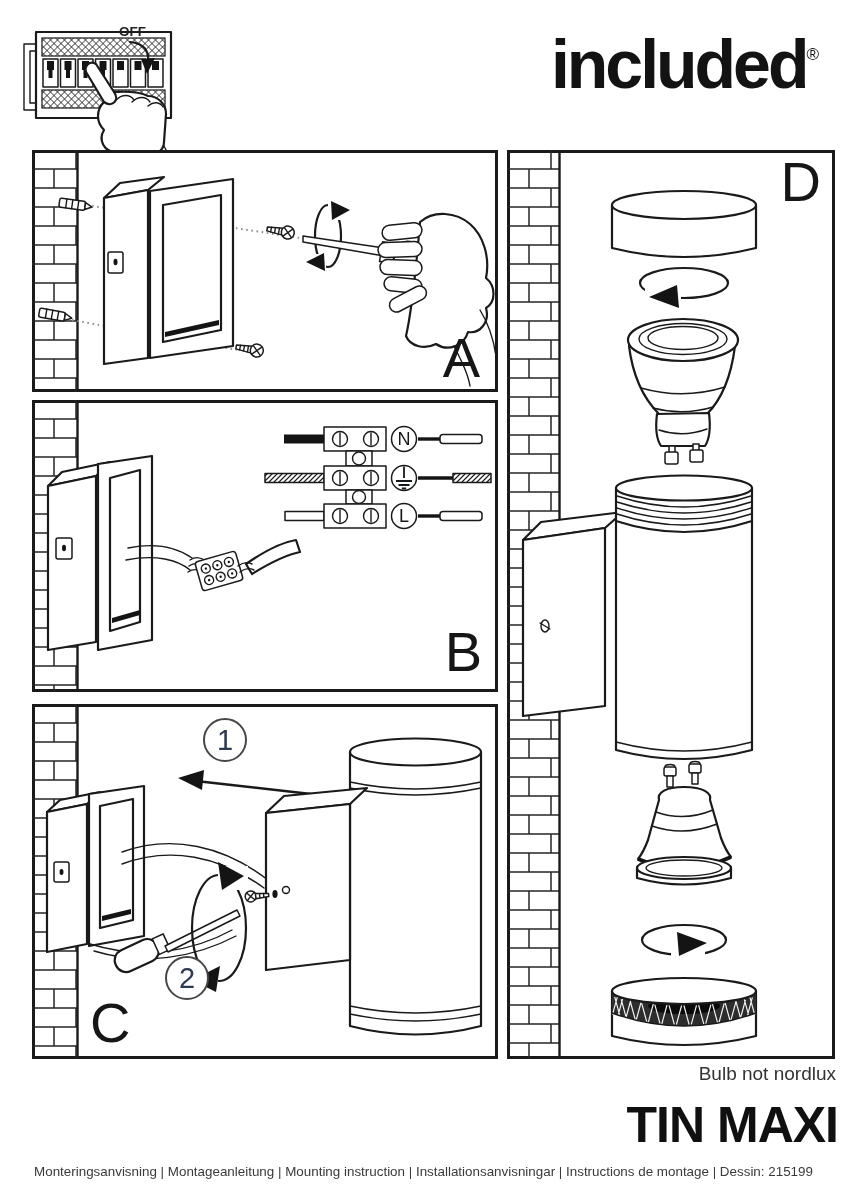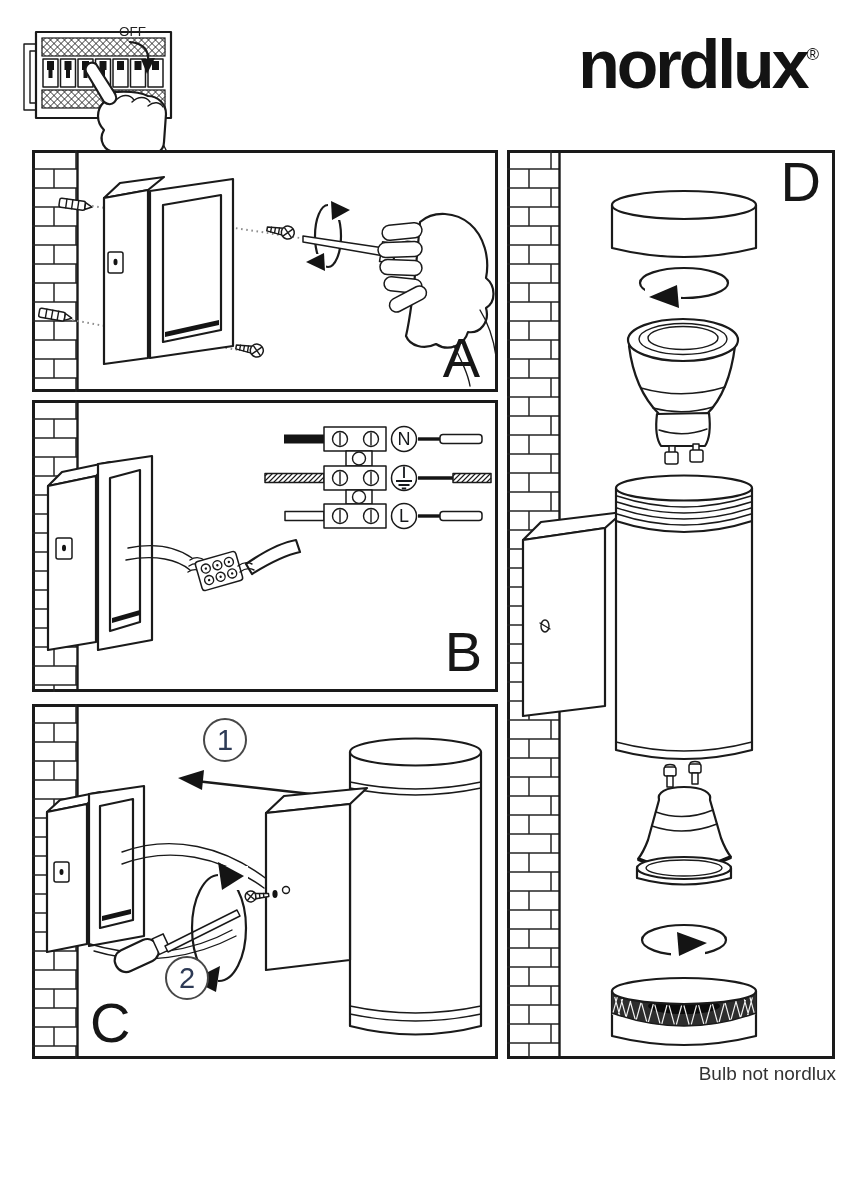--- a/index.html
+++ b/index.html
@@ -16,21 +16,21 @@
   .dot{fill:none;stroke:#8e8e8e;stroke-width:2;stroke-dasharray:1.6 3.6;}
   .brick{fill:none;stroke:#262626;stroke-width:1.5;}
   .panel{position:absolute;background:#fff;}
   .panel-label{position:absolute;font-size:56px;font-weight:400;color:#161616;line-height:1;}
   .step{position:absolute;width:40px;height:40px;border:2.3px solid #474747;border-radius:50%;
         display:flex;align-items:center;justify-content:center;
         font-size:29px;color:#2d3a55;background:#fff;}
   .logo{position:absolute;top:30px;right:28px;font-weight:700;font-size:68px;
         letter-spacing:-3px;color:#131313;line-height:1;}
   .logo sup{font-size:17px;letter-spacing:0;vertical-align:28px;font-weight:400;}
-  .off{position:absolute;left:119px;top:24px;font-size:13.5px;font-weight:400;color:#222;}
+  .off{position:absolute;left:119px;top:24px;font-size:13.5px;font-weight:700;color:#222;}
   .bulb-note{position:absolute;top:1063px;right:11px;font-size:19px;color:#333;}
   .product{position:absolute;top:1096px;right:9px;font-size:50px;font-weight:700;
            letter-spacing:-1px;color:#101010;}
   .footer{position:absolute;top:1164px;left:0;width:847px;text-align:center;
           font-size:13.4px;color:#3a3a3a;}
   .svgtext{font-family:"Liberation Sans",sans-serif;font-size:18px;fill:#15181c;}
 </style>
 </head>
 <body>
 
@@ -73,21 +73,21 @@
         </g>
         <g>
           <path class="s" d="M114 28 Q134 30 132 48"></path>
           <polygon class="k" points="125,45 139,44 131,60"></polygon>
         </g>
       </g>
     </svg>
   </div>
   <div class="off">OFF</div>
 
-  <div class="logo"><span>nordlux</span><sup>®</sup></div>
+  <div class="logo"><span>included</span><sup>®</sup></div>
 
   <div class="panel" style="left:32px;top:150px;width:466px;height:242px;">
     <svg width="466" height="242" viewBox="0 0 466 242">
       <rect x="1.5" y="1.5" width="463" height="239" fill="#fff" stroke="#1a1a1a" stroke-width="3"></rect>
       <path class="brick" d="M0 19H45M0 38H45M0 57H45M0 76H45M0 95H45M0 114H45M0 133H45M0 152H45M0 171H45M0 190H45M0 209H45M0 228H45M44 0V19M22 19V38M44 38V57M22 57V76M44 76V95M22 95V114M44 114V133M22 133V152M44 152V171M22 171V190M44 190V209M22 209V228M44 228V242"></path>
       <path d="M45.5 2 V240" stroke="#1a1a1a" stroke-width="2.4"></path>
       <g transform="translate(28,48) rotate(8)">
         <rect x="0" y="0" width="26" height="9" rx="2" class="f1"></rect>
           <path class="t" d="M7 0 V9 M13 0 V9 M19 0 V9"></path>
           <polygon class="f1" points="26,1 33,4.5 26,8"></polygon>
@@ -374,14 +374,16 @@
         <ellipse cx="177" cy="856" rx="36" ry="8" fill="#0a0a0a"></ellipse>
         <path stroke="#f2f2f2" stroke-width="1.2" fill="none" d="M110.7 845.6L105.5 864.6M107.7 846.9L112.9 865.9M115.8 848.2L110.6 867.2M114.2 849.4L119.4 868.4M123.7 850.5L118.5 869.5M123.3 851.5L128.5 870.5M134.0 852.5L128.8 871.5M134.7 853.3L139.9 872.3M146.3 854.0L141.1 873.0M147.8 854.6L153.0 873.6M160.0 855.0L154.8 874.0M162.1 855.3L167.3 874.3M174.6 855.5L169.4 874.5M176.9 855.5L182.1 874.5M189.5 855.4L184.3 874.4M191.6 855.1L196.8 874.1M203.9 854.7L198.7 873.7M205.5 854.2L210.7 873.2M217.2 853.5L212.0 872.5M218.1 852.7L223.3 871.7M228.9 851.9L223.7 870.9M228.8 850.9L234.0 869.9M238.5 849.8L233.3 868.8M237.1 848.6L242.3 867.6M245.4 847.4L240.2 866.4M242.6 846.1L247.8 865.1"></path>
         <path class="t" d="M105 863 Q177 889 249 863"></path>
         <ellipse cx="177" cy="841" rx="72" ry="13" class="f"></ellipse>
       </g>
     </svg>
     <div class="panel-label" style="right:14px;top:4px;">D</div>
   </div>
 
   <div class="bulb-note">Bulb not nordlux</div>
+  <div class="product">TIN MAXI</div>
+  <div class="footer">Monteringsanvisning | Montageanleitung | Mounting instruction | Installationsanvisningar | Instructions de montage | Dessin: 215199</div>
 
 </div>
 
 </body></html>

